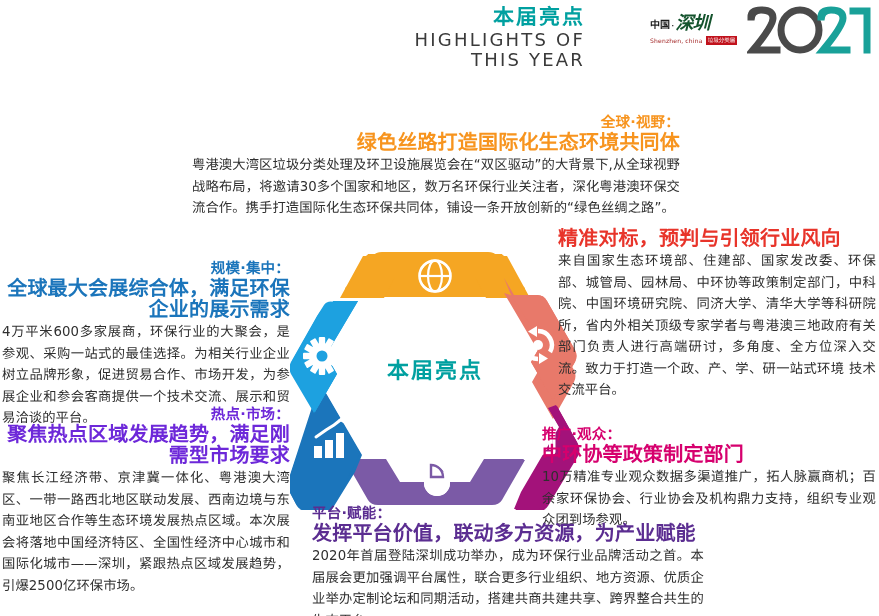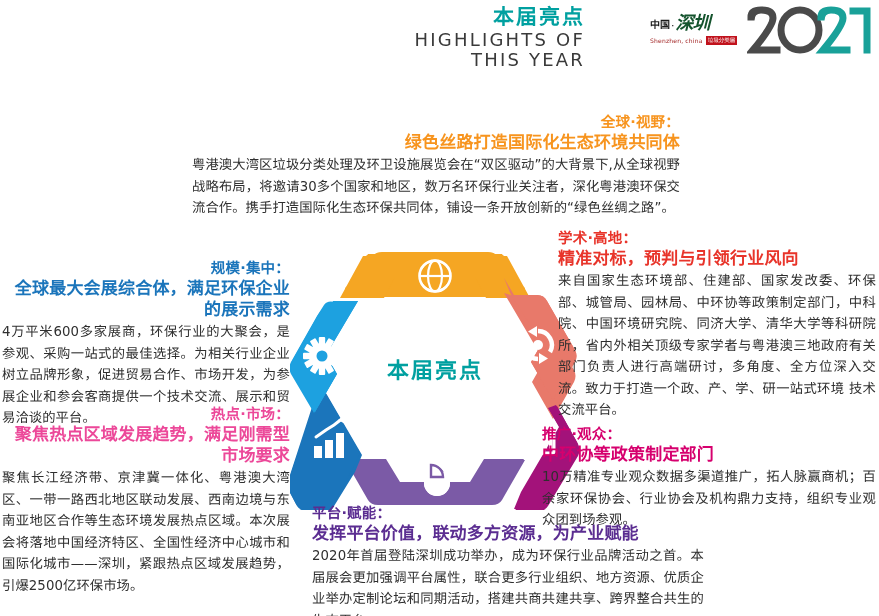--- a/index.html
+++ b/index.html
@@ -100,21 +100,21 @@
   
   .block { position: absolute; }
   .b-kicker {
     font-weight: bold;
     font-size: 14.5px;
     line-height: 20px;
     letter-spacing: 0.2px;
   }
   .b-head {
     font-weight: bold;
-    font-size: 17px;
+    font-size: 20px;
     line-height: 21px;
     letter-spacing: 0.2px;
   }
   .b-body {
     font-size: 13.3px;
     line-height: 21.5px;
     color: #2f2f2f;
     text-align: justify;
     text-justify: inter-ideograph;
     letter-spacing: 0.1px;
@@ -125,21 +125,21 @@
   #block-global .b-kicker, #block-global .b-head { color: #F7941E; text-align: right; }
   #block-global .b-body { margin-top: 1px; }
 
   
   #block-scale { left: 2px; top: 258px; width: 288px; }
   #block-scale .b-kicker, #block-scale .b-head { color: #1B75BB; text-align: right; }
   #block-scale .b-body { margin-top: 1px; }
 
   
   #block-hotspot { left: 2px; top: 404px; width: 288px; }
-  #block-hotspot .b-kicker, #block-hotspot .b-head { color: #ec4899; text-align: right; }
+  #block-hotspot .b-kicker, #block-hotspot .b-head { color: #6d28d9; text-align: right; }
   #block-hotspot .b-body { margin-top: 1px; }
 
   
   #block-academic { left: 558px; top: 228px; width: 318px; }
   #block-academic .b-kicker, #block-academic .b-head { color: #E8342A; text-align: left; }
   #block-academic .b-body { margin-top: 1px; }
 
   
   #block-promo { left: 542px; top: 424px; width: 334px; }
   #block-promo .b-kicker, #block-promo .b-head { color: #D6006E; text-align: left; }
@@ -307,21 +307,20 @@
     <div class="b-body">4万平米600多家展商，环保行业的大聚会，是参观、采购一站式的最佳选择。为相关行业企业树立品牌形象，促进贸易合作、市场开发，为参展企业和参会客商提供一个技术交流、展示和贸易洽谈的平台。</div>
   </div>
 
   <div class="block" id="block-hotspot">
     <div class="b-kicker">热点·市场：</div>
     <div class="b-head">聚焦热点区域发展趋势，满足刚需型市场要求</div>
     <div class="b-body">聚焦长江经济带、京津冀一体化、粤港澳大湾区、一带一路西北地区联动发展、西南边境与东南亚地区合作等生态环境发展热点区域。本次展会将落地中国经济特区、全国性经济中心城市和国际化城市——深圳，紧跟热点区域发展趋势，引爆2500亿环保市场。</div>
   </div>
 
   <div class="block" id="block-academic">
-    <div class="b-kicker">学术·高地：</div>
     <div class="b-head">精准对标，预判与引领行业风向</div>
     <div class="b-body">来自国家生态环境部、住建部、国家发改委、环保部、城管局、园林局、中环协等政策制定部门，中科院、中国环境研究院、同济大学、清华大学等科研院所，省内外相关顶级专家学者与粤港澳三地政府有关部门负责人进行高端研讨，多角度、全方位深入交流。致力于打造一个政、产、学、研一站式环境 技术交流平台。</div>
   </div>
 
   <div class="block" id="block-promo">
     <div class="b-kicker">推广·观众：</div>
     <div class="b-head">中环协等政策制定部门</div>
     <div class="b-body">10万精准专业观众数据多渠道推广，拓人脉赢商机；百余家环保协会、行业协会及机构鼎力支持，组织专业观众团到场参观。</div>
   </div>
 

